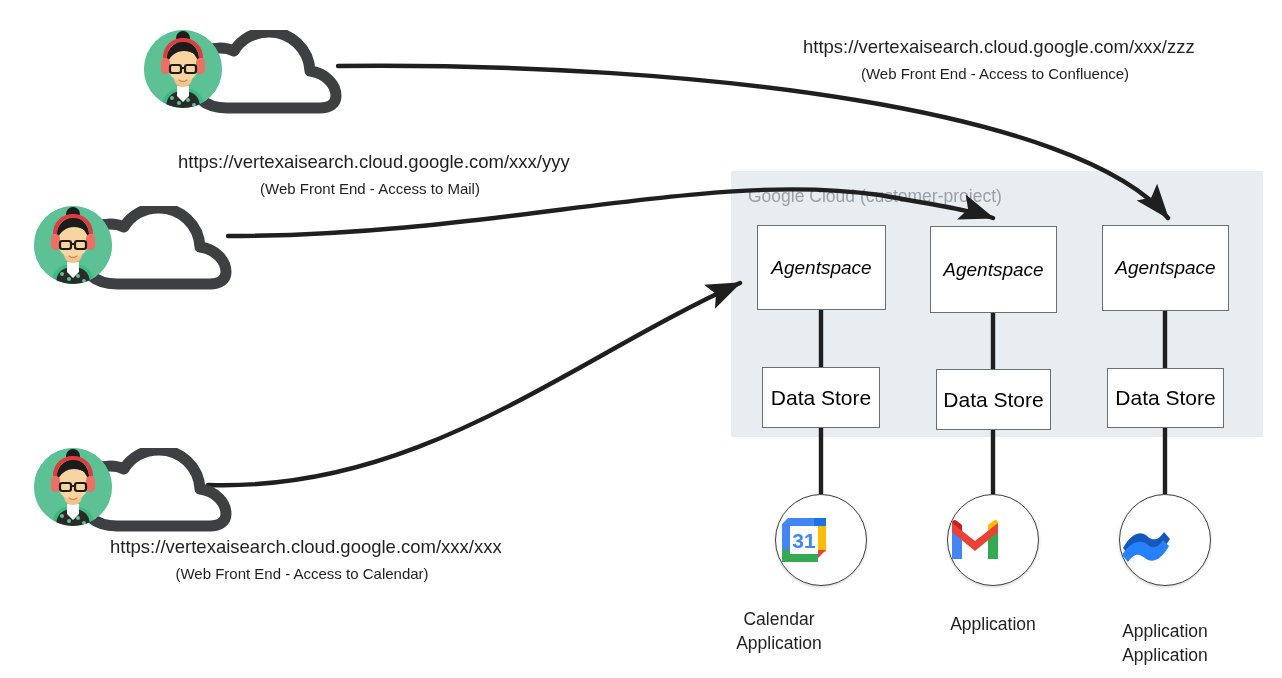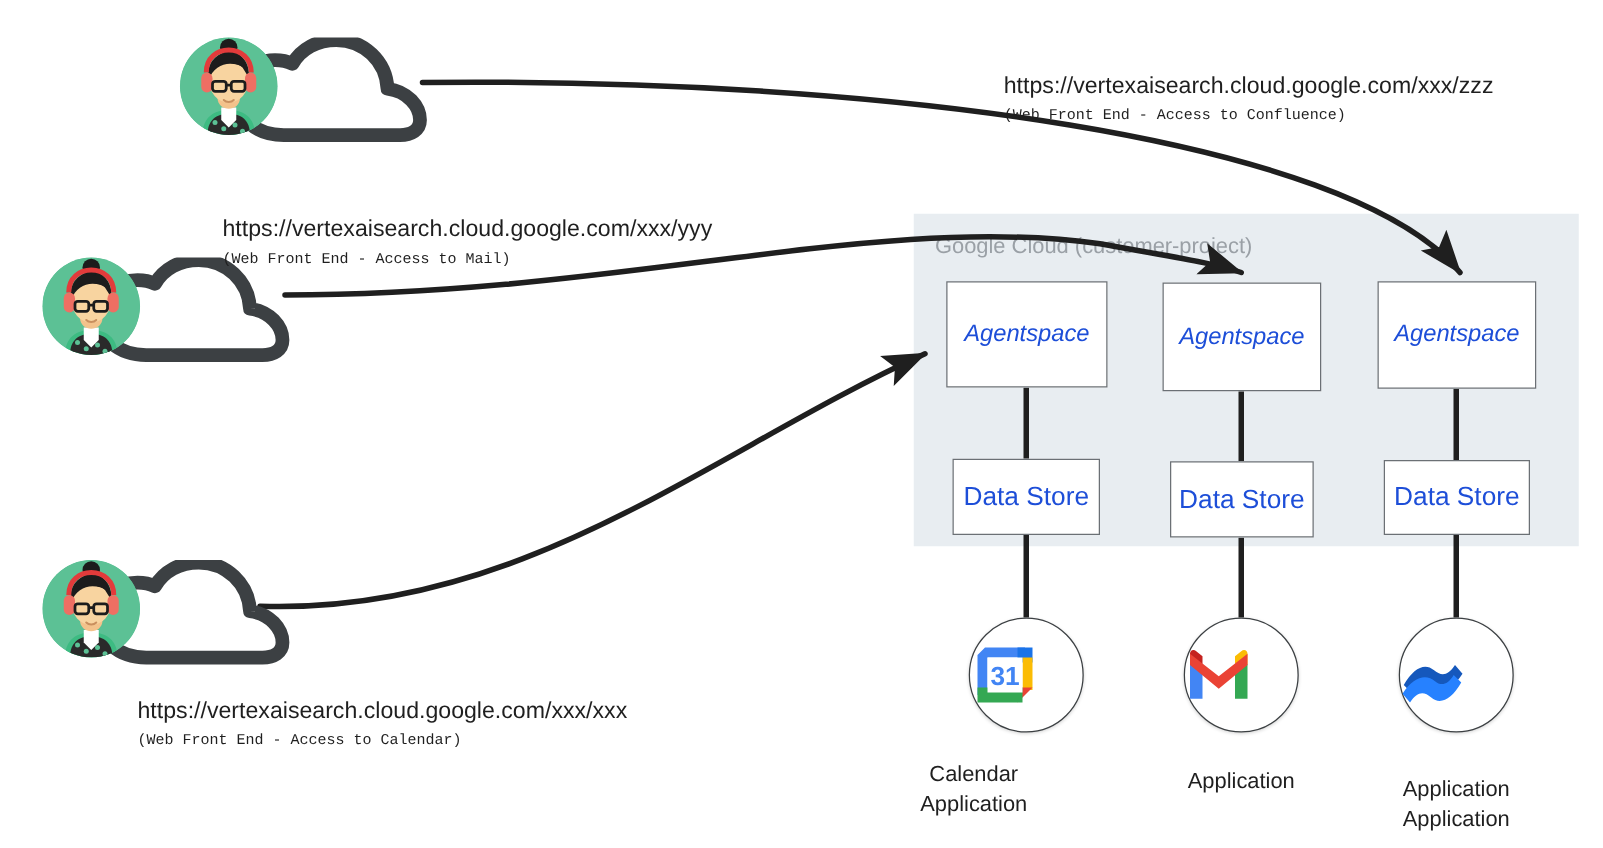--- a/index.html
+++ b/index.html
@@ -46,32 +46,31 @@
     width: 78px;
     height: 78px;
     border-radius: 50%;
     overflow: hidden;
     background: #5cc195;
   }
 
   
   .caption {
     position: absolute;
+    text-align: center;
     line-height: 1.55;
     white-space: nowrap;
-    margin-top: 21px;
   }
   .caption .url {
     font-size: 18.5px;
     color: #1f1f1f;
   }
   .caption .sub {
-    font-size: 12px;
+    font-size: 15px;
     color: #1f1f1f;
-    font-family: Liberation Mono, monospace;
   }
 
   
   #gc-container {
     position: absolute;
     left: 731px;
     top: 171px;
     width: 532px;
     height: 266px;
     background: #e8edf1;
@@ -90,21 +89,21 @@
     position: absolute;
     background: #ffffff;
     border: 1.6px solid #6b7075;
     display: flex;
     align-items: center;
     justify-content: center;
     box-sizing: border-box;
   }
   .node-box span {
     font-size: 19px;
-    color: #1d4ed8;
+    color: #000000;
   }
   .agentspace span {
     font-style: italic;
   }
   .datastore span {
     font-size: 21px;
   }
 
   
   .app-circle {

